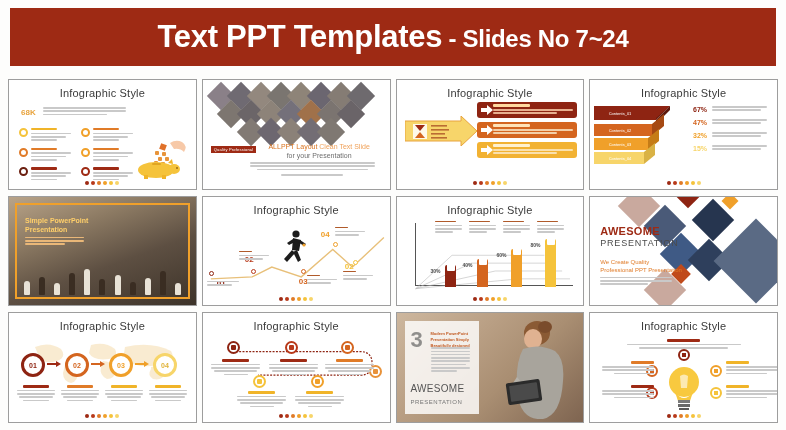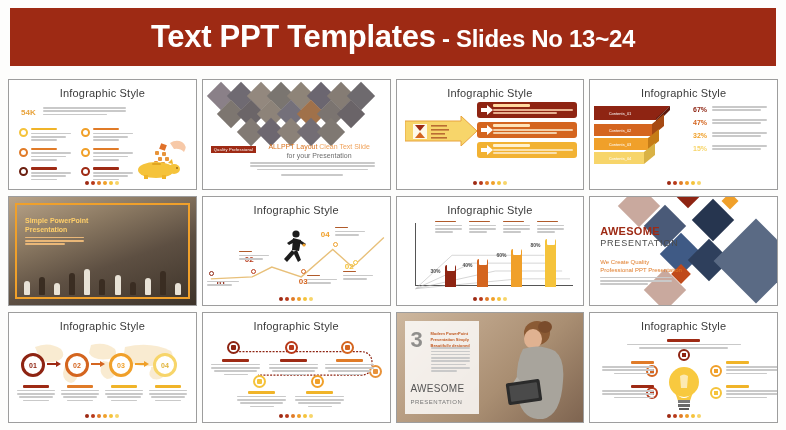--- a/index.html
+++ b/index.html
@@ -162,30 +162,30 @@
   .ln.w60 { width: 60%; } .ln.w80 { width: 80%; } .ln.w90 { width: 90%; } .ln.w45 { width: 45%; } .ln.w70{width:70%;}
   .ctr .ln { margin-left: auto; margin-right: auto; }
 </style>
 </head>
 <body>
 
 <div class="page">
 
   <div class="banner">
     <div class="banner-title">
-      <span>Text PPT Templates</span><span class="sub"> - </span><span class="sub">Slides No 13~24</span>
+      <span>Text PPT Templates</span><span class="sub"> - </span><span class="sub">Slides No 7~24</span>
     </div>
   </div>
 
   <div class="grid">
 
     <div class="slide">
       <div class="slide-inner">
         <div class="s-title">Infographic Style</div>
-        <div class="s1-stat">54K</div>
+        <div class="s1-stat">68K</div>
         <div class="s1-lead">
           <div class="ln w90"></div>
             <div class="ln w90"></div>
             <div class="ln w70"></div>
         </div>
         <div class="s1-rows">
           <div class="s1-item">
             <div class="s1-ring" style="border-color:#f5c33b"></div>
             <div class="s1-txt">
                 <div class="hd y"></div>

